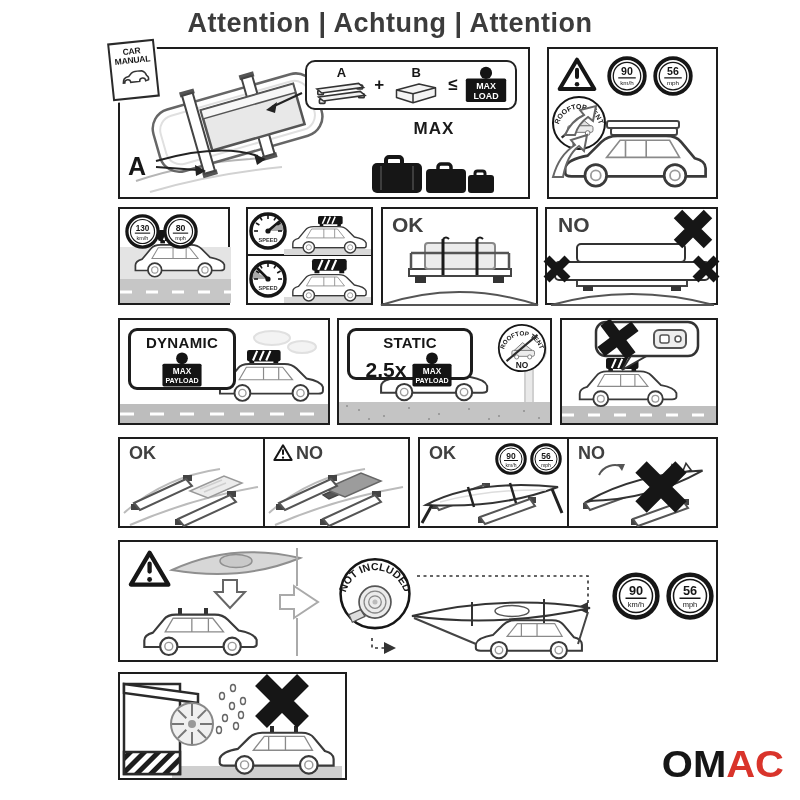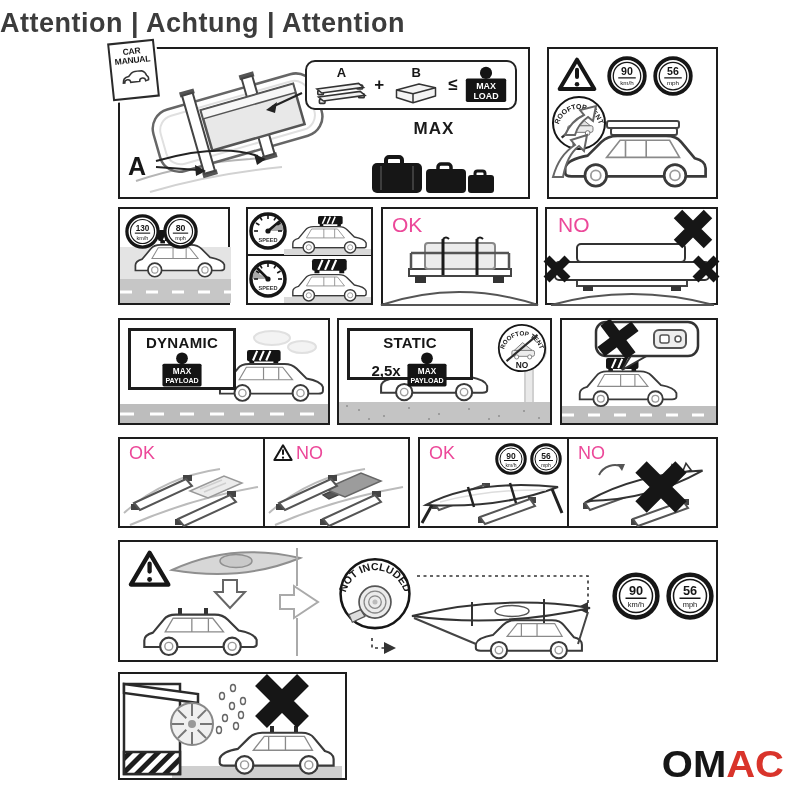--- a/index.html
+++ b/index.html
@@ -1,36 +1,36 @@
 <!DOCTYPE html>
 <html><head>
 <meta charset="utf-8">
 <style>
 *{margin:0;padding:0;box-sizing:border-box}
 html,body{width:800px;height:800px;background:#fff;font-family:"Liberation Sans",sans-serif;color:#161616;overflow:hidden}
 .page{position:relative;width:800px;height:800px;background:#fff}
-.title{position:absolute;left:0;top:8px;width:780px;text-align:left;font-size:27px;font-weight:bold;color:#3c3c3c;letter-spacing:.5px}
+.title{position:absolute;left:0;top:8px;width:780px;text-align:center;font-size:27px;font-weight:bold;color:#3c3c3c;letter-spacing:.5px}
 .panel{position:absolute;background:#fff;border:2px solid #1d1d1d}
 .abs{position:absolute}
 svg{display:block;overflow:visible}
 svg text{font-family:"Liberation Sans",sans-serif}
-.lbl{position:absolute;font-weight:normal;color:#ec4899;line-height:1}
+.lbl{position:absolute;font-weight:bold;color:#404040;line-height:1}
 .manual{position:absolute;left:-10px;top:-8px;width:47px;height:58px;background:#fff;border:2px solid #2a2a2a;transform:rotate(-6deg);text-align:center;padding-top:4px;box-shadow:2px 2px 0 #fff}
 .manual .mtxt{font-size:8.5px;font-weight:bold;line-height:1.1;letter-spacing:-.2px}
 .formula{position:absolute;display:flex;align-items:center;justify-content:center;gap:7px;border:2px solid #222;border-radius:10px;padding:3px 6px;background:#fff}
 .f-item{display:flex;flex-direction:column;align-items:center;gap:1px}
 .f-lab{font-size:13px;font-weight:bold}
 .f-op{font-size:17px;font-weight:bold}
 .maxw{position:absolute;text-align:center;font-weight:bold;color:#1a1a1a}
 .maxw .l1{font-size:17px;letter-spacing:1px}
 .maxw .l2{font-size:16px;letter-spacing:.3px}
-.pbox{position:absolute;border:3px solid #1d1d1d;border-radius:0;background:#fff;text-align:center;padding-top:3px}
+.pbox{position:absolute;border:3px solid #1d1d1d;border-radius:9px;background:#fff;text-align:center;padding-top:3px}
 .pbox .ptitle{font-size:15px;font-weight:bold;letter-spacing:.3px}
 .pbox .prow{display:flex;align-items:center;justify-content:center;gap:4px;margin-top:1px}
-.mult{font-size:15px;font-weight:bold}
+.mult{font-size:21px;font-weight:bold}
 .cells{display:flex}
 .cell{position:relative;flex:1}
 .cell+.cell{border-left:2px solid #1d1d1d}
 .logo{position:absolute;top:742px;right:16px;font-size:40px;font-weight:bold;letter-spacing:0;transform:scaleY(.92);color:#161616}
 .logo .ac{color:#d9342b}
 </style>
 </head>
 <body>
 
 <div class="page">

